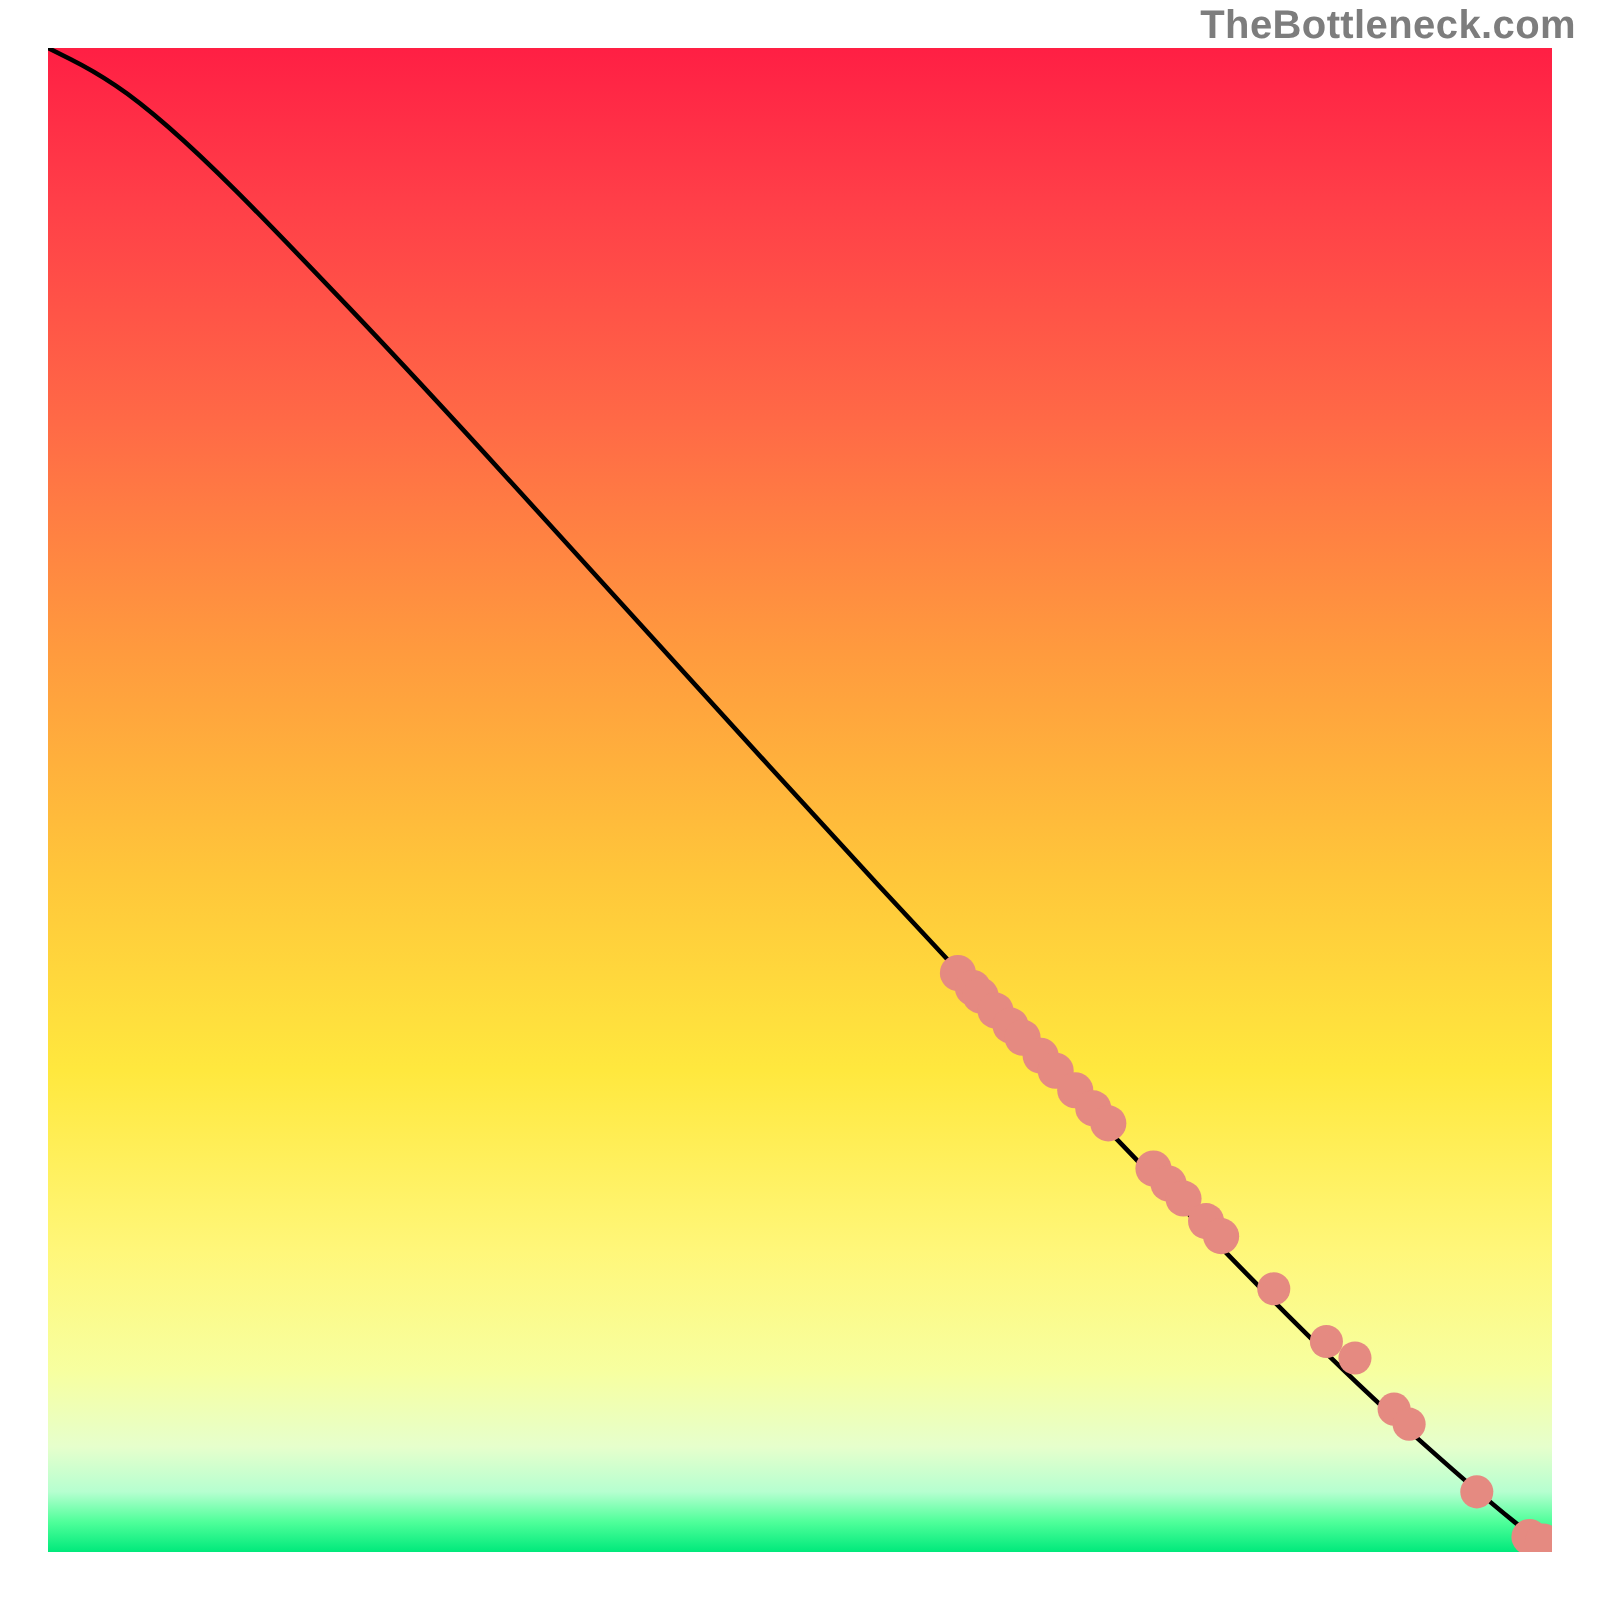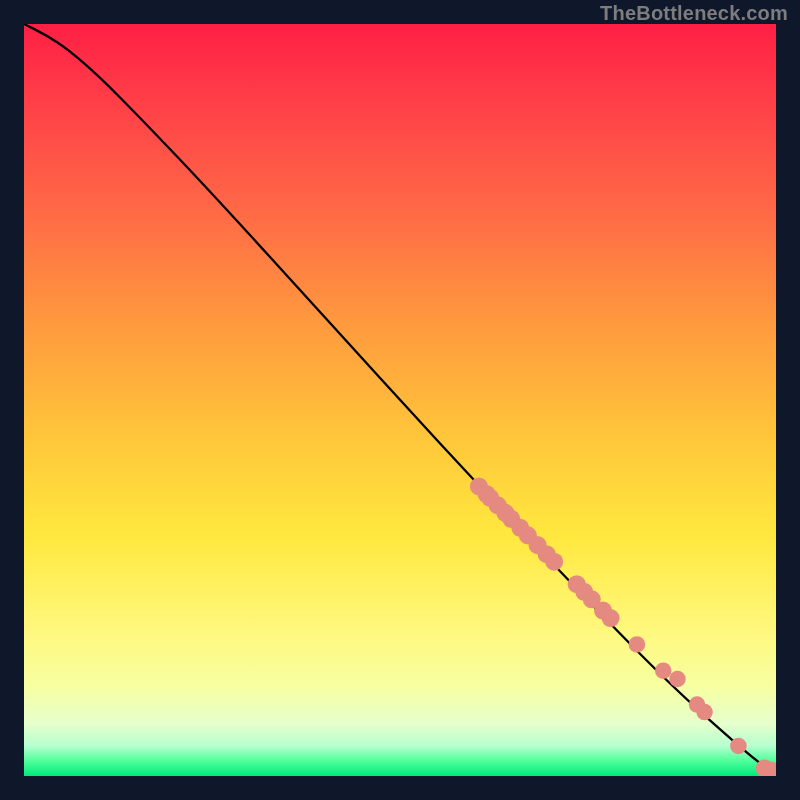--- a/index.html
+++ b/index.html
@@ -1,21 +1,21 @@
 <!DOCTYPE html>
 <html><head>
 <meta charset="utf-8">
 <style>
   * { margin: 0; padding: 0; box-sizing: border-box; }
   html, body { width: 800px; height: 800px; background: #000; overflow: hidden; }
   .stage {
     position: relative;
     width: 800px;
     height: 800px;
-    background: #0f172a;
+    background: #ffffff;
   }
   .plot-area {
     position: absolute;
     left: 24px;
     top: 24px;
     width: 752px;
     height: 752px;
     
     background: linear-gradient(to bottom,
       #ff1f44 0%,

